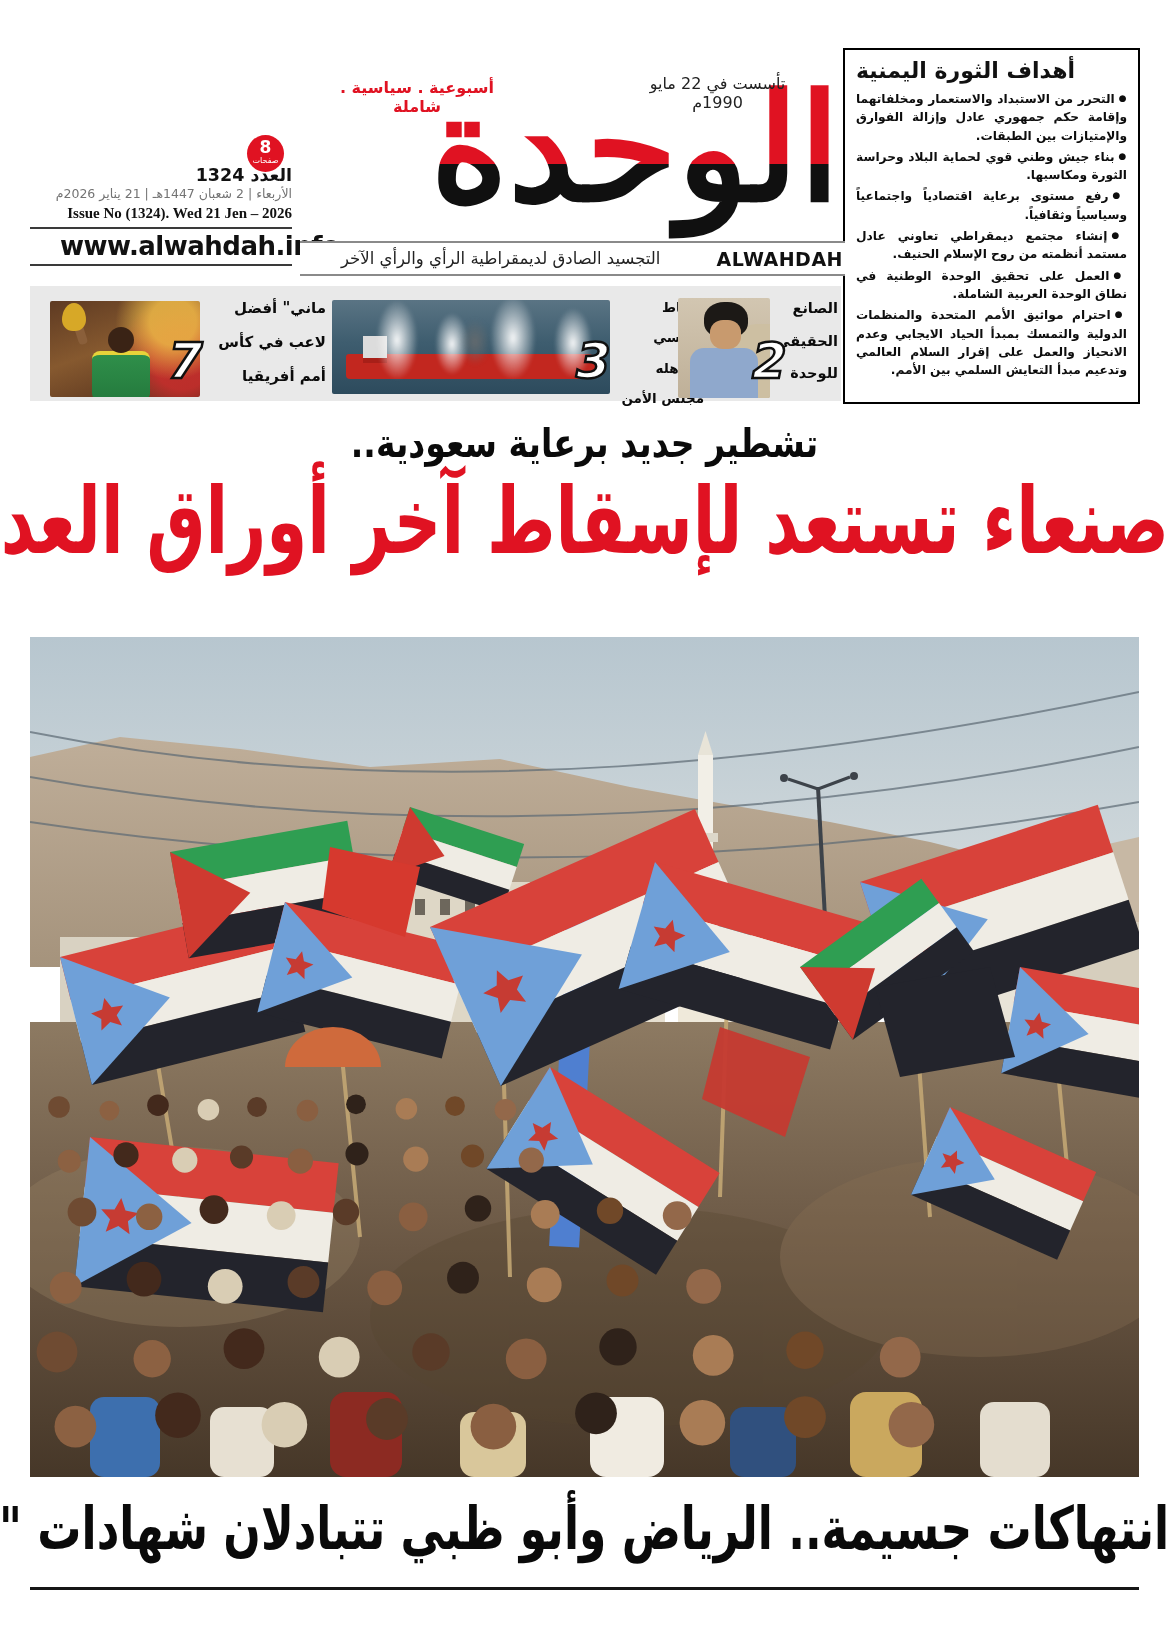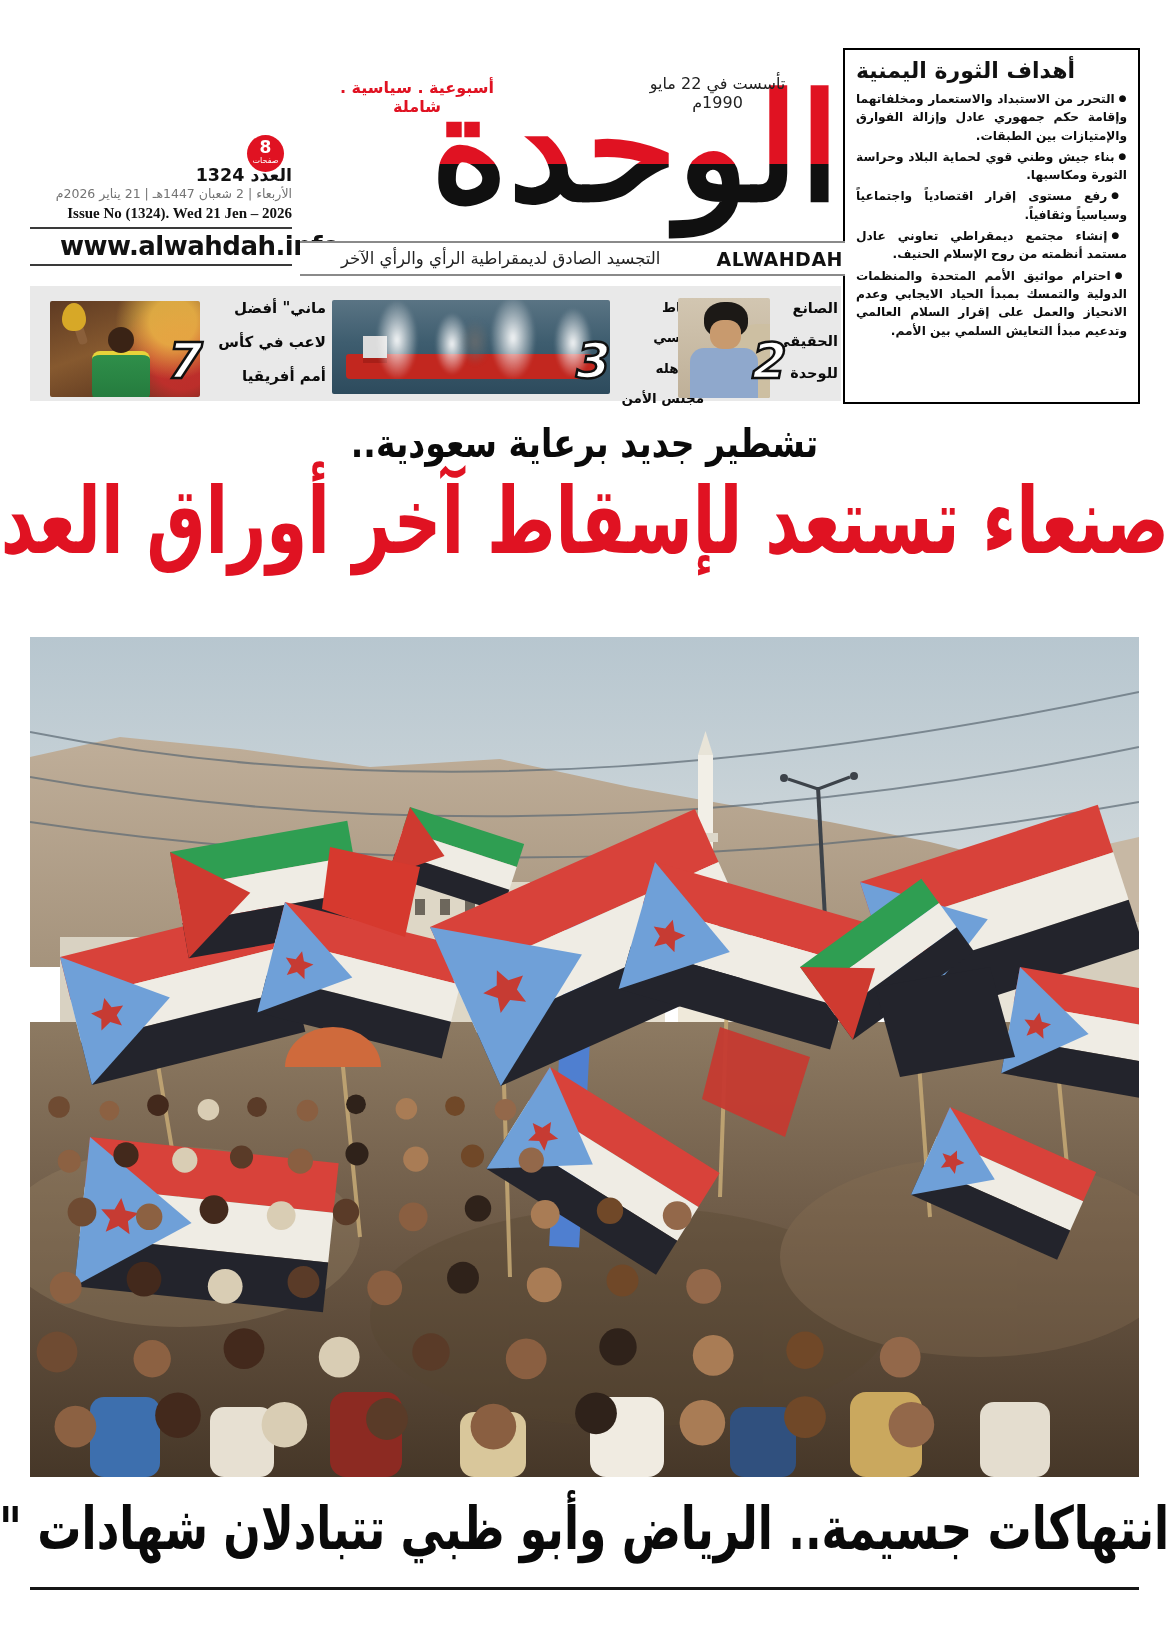--- a/index.html
+++ b/index.html
@@ -107,22 +107,23 @@
             transform-origin:top;letter-spacing:-0.5px;}
   .brule{left:30px;top:1587px;width:1109px;height:3px;background:#161616;}
 </style>
 </head>
 <body>
 
 <aside class="abs goals">
   <h2>أهداف الثورة اليمنية</h2>
   <p class="goal"><span class="blt">●</span><span>التحرر من الاستبداد والاستعمار ومخلفاتهما وإقامة حكم جمهوري عادل وإزالة الفوارق والإمتيازات بين الطبقات.</span></p>
   <p class="goal"><span class="blt">●</span><span>بناء جيش وطني قوي لحماية البلاد وحراسة الثورة ومكاسبها.</span></p>
-  <p class="goal"><span class="blt">●</span><span>رفع مستوى إقرار اقتصادياً واجتماعياً وسياسياً وثقافياً.</span></p>
+  <p class="goal"><span class="blt">●</span><span>رفع مستوى برعاية اقتصادياً واجتماعياً وسياسياً وثقافياً.</span></p>
   <p class="goal"><span class="blt">●</span><span>إنشاء مجتمع ديمقراطي تعاوني عادل مستمد أنظمته من روح الإسلام الحنيف.</span></p>
+  <p class="goal"><span class="blt">●</span><span>العمل على تحقيق الوحدة الوطنية في نطاق الوحدة العربية الشاملة.</span></p>
   <p class="goal"><span class="blt">●</span><span>احترام مواثيق الأمم المتحدة والمنظمات الدولية والتمسك بمبدأ الحياد الايجابي وعدم الانحياز والعمل على إقرار السلام العالمي وتدعيم مبدأ التعايش السلمي بين الأمم.</span></p>
 </aside>
 
 <div class="abs issue">
   <div class="badge">
     <span class="b8">8</span>
     <span class="bl">صفحات</span>
   </div>
   <div class="ilines">
     <div class="l1">العدد 1324</div>

